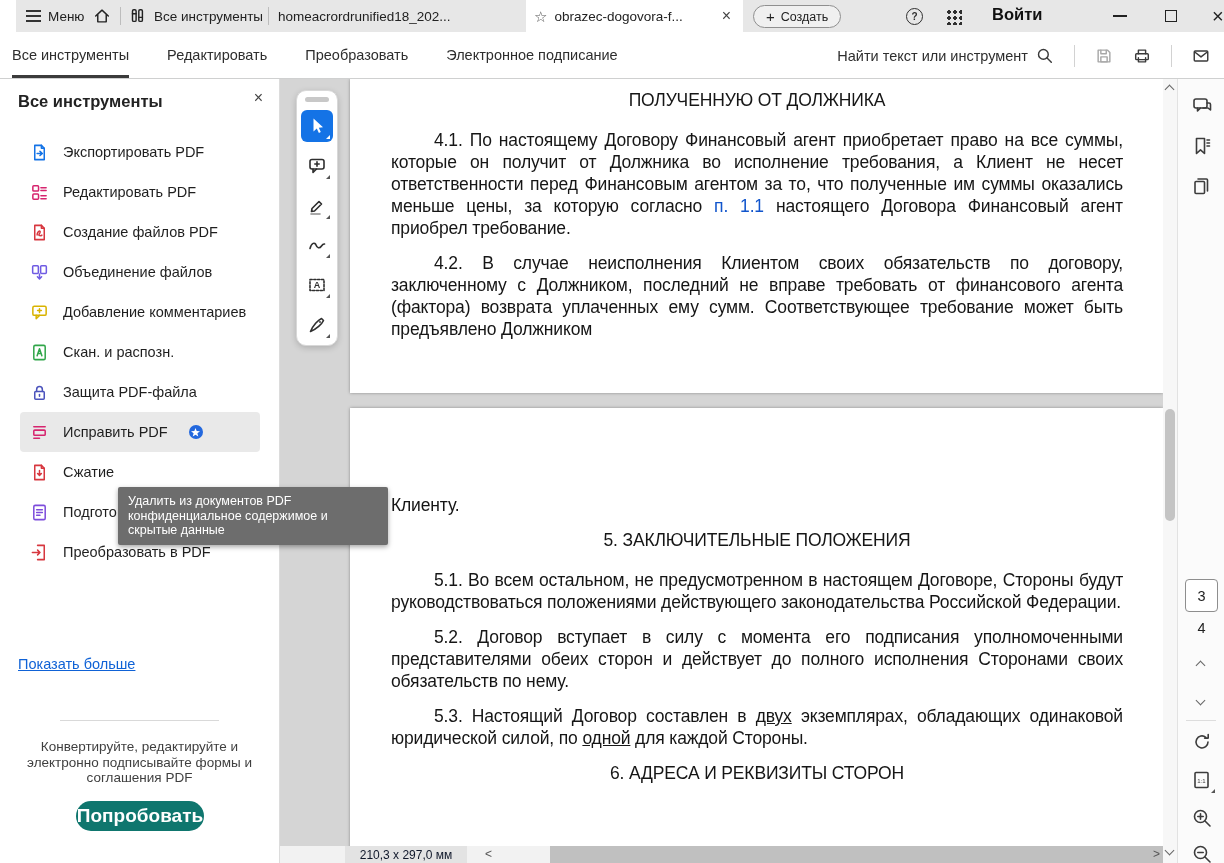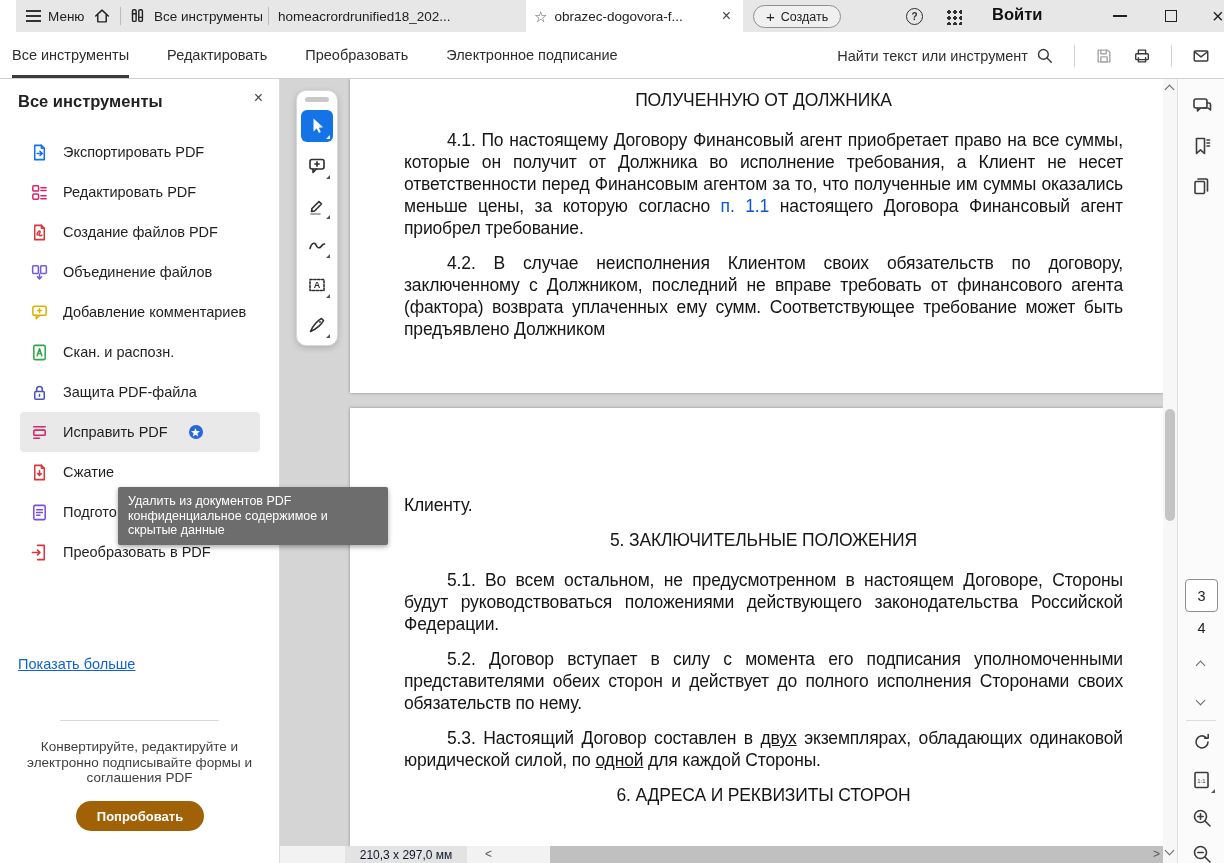--- a/index.html
+++ b/index.html
@@ -47,28 +47,28 @@
   .sb-close { position:absolute; right:16px; top:10px; font-size:16px; color:#444; }
   .sb-list { position:absolute; left:0; top:53px; width:280px; list-style:none; }
   .sb-item { height:40px; display:flex; align-items:center; gap:14px; padding-left:30px; font-size:14.5px; color:#1f1f1f; }
   .sb-item .sbicon { width:19px; height:19px; flex:0 0 19px; }
   .sb-item.hl { background:#e9e9e9; border-radius:4px; margin:0 20px; padding-left:10px; width:auto; }
   .sb-badge { width:14px; height:14px; border-radius:50%; background:#2368de; margin-left:7px; display:inline-flex; align-items:center; justify-content:center; }
   .sb-badge svg { width:9px; height:9px; }
   .show-more { position:absolute; left:18px; top:577px; font-size:14.5px; color:#0f62d6; }
   .sb-divider { position:absolute; left:60px; right:60px; top:641px; border-top:1px solid #d9d9d9; }
   .sb-promo { position:absolute; left:25px; right:25px; top:660px; text-align:center; font-size:13.5px; line-height:15.5px; color:#3f3f3f; }
-  .try-btn { position:absolute; left:76px; top:722px; width:128px; height:30px; border:none; border-radius:16px; background:#a16207; color:#fff; font-size:13px; font-weight:bold; font-family:"Liberation Sans",sans-serif; }
+  .try-btn { position:absolute; left:76px; top:722px; width:128px; height:30px; border:none; border-radius:16px; background:#0f766e; color:#fff; font-size:19px; font-weight:bold; font-family:"Liberation Sans",sans-serif; }
 
   
   .docarea { position:absolute; left:280px; top:79px; width:883px; height:784px; background:#d5d5d5; overflow:hidden; }
   .page { position:absolute; left:70px; width:813px; background:#fff; box-shadow:0 0 3px rgba(0,0,0,.35); }
   .page1 { top:0; height:314px; overflow:hidden; }
   .page2 { top:329px; height:460px; overflow:hidden; }
-  .pagebody { padding:0 40px 0 54px; font-size:17.5px; line-height:22px; color:#161616; text-align:justify; letter-spacing:-0.15px; }
+  .pagebody { padding:0 40px 0 41px; font-size:17.5px; line-height:22px; color:#161616; text-align:justify; letter-spacing:-0.15px; }
   .p2body { padding-top:86px; }
   p.doc { margin:0 0 13px; text-indent:43px; }
   p.doc.noindent { text-indent:0; }
   p.doch { margin:10px 0 18px; text-align:center; text-indent:0; }
   .h-top { margin:-7px 0 24px; }
   .h-six { margin-top:10px; margin-bottom:0; }
   .doclink { color:#1155cc; text-decoration:none; }
   .u { text-decoration:underline; }
 
   

